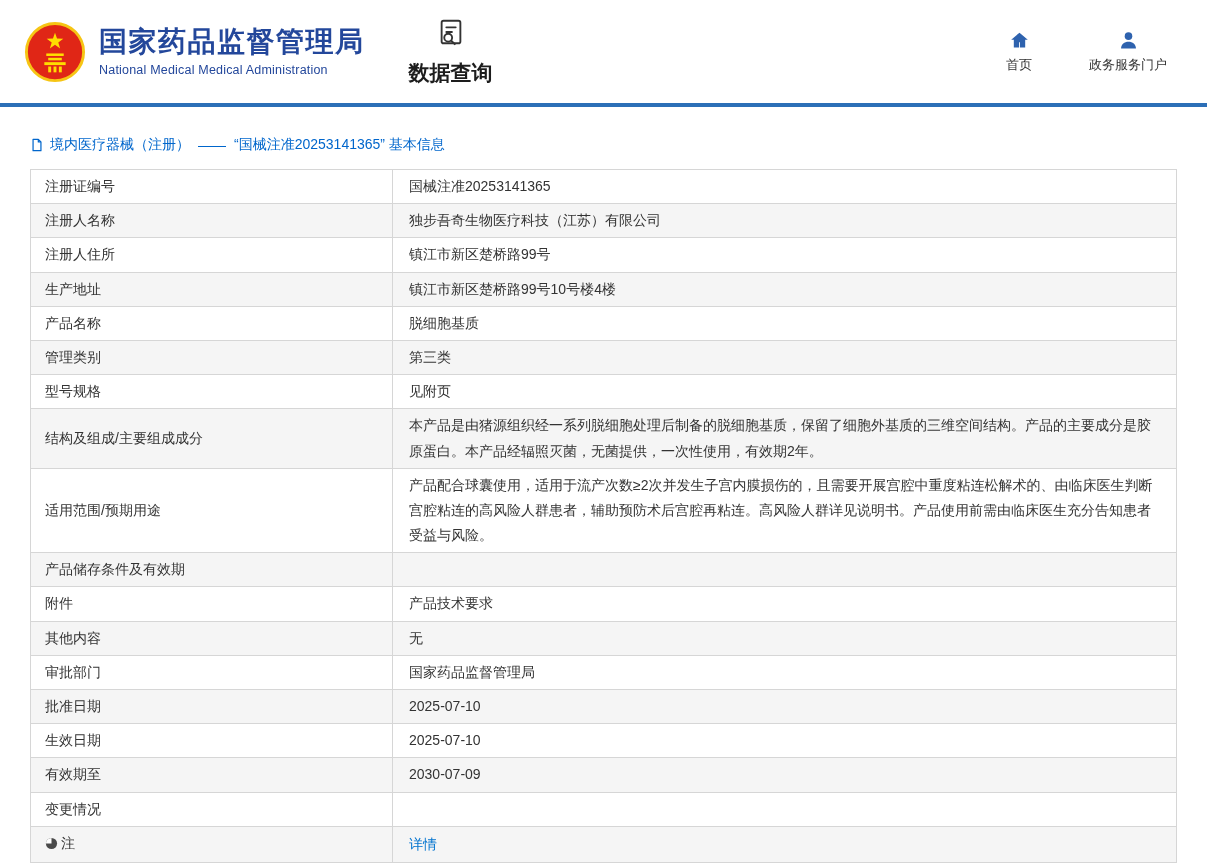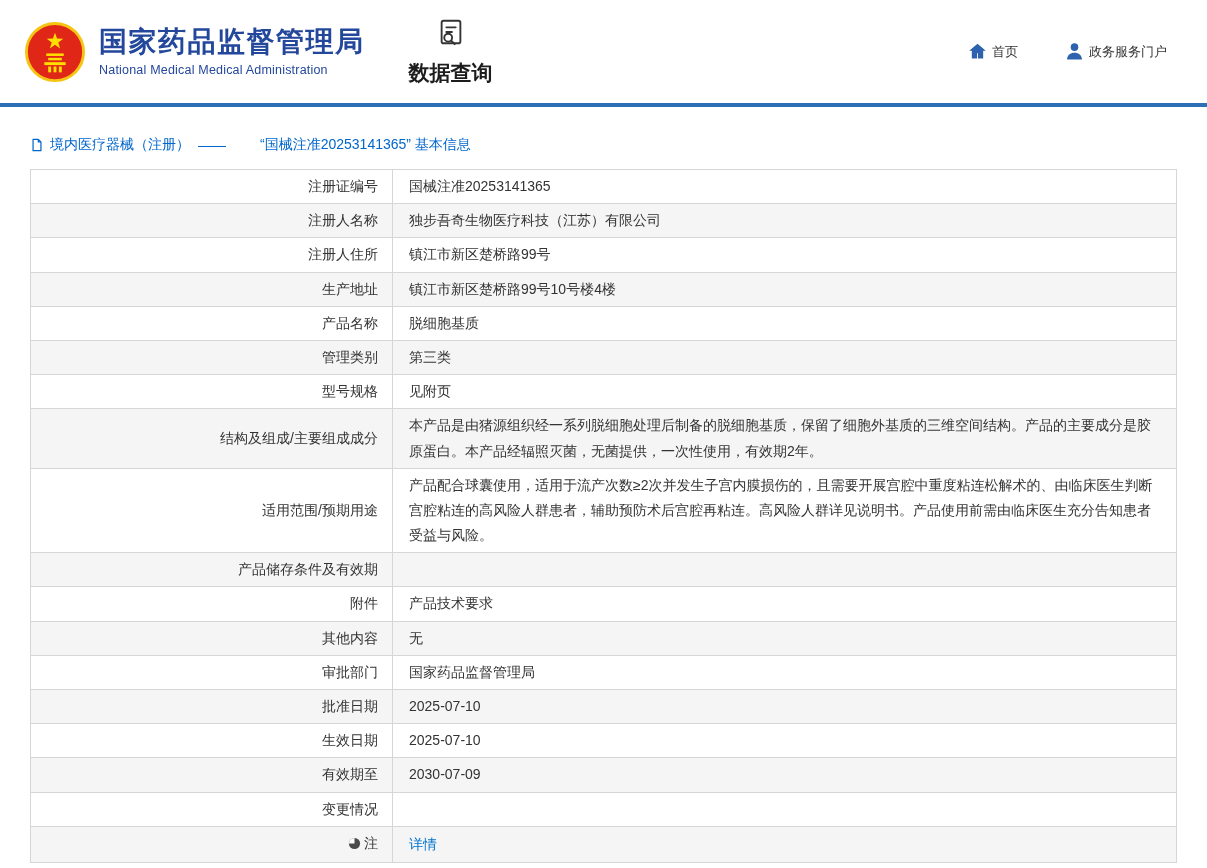--- a/index.html
+++ b/index.html
@@ -40,21 +40,21 @@
     gap: 7px;
     margin-left: 44px;
     font-size: 21px;
     font-weight: 600;
     color: #1d1d1d;
     flex-direction: column;
   }
   .header-nav { margin-left: auto; display: flex; gap: 46px; }
   .nav-item {
     display: flex;
-    flex-direction: row;
+    flex-direction: column;
     align-items: center;
     gap: 4px;
     font-size: 13px;
     color: #333;
     cursor: pointer;
     min-width: 48px;
   }
   .nav-item .nav-icon { height: 22px; display: flex; align-items: center; }
 
   .blue-divider { height: 4px; background: #2c6fb7; }
@@ -65,32 +65,31 @@
   .breadcrumb {
     display: flex;
     align-items: center;
     gap: 6px;
     margin: 29px 0 15px 0;
     font-size: 14px;
     color: #0066cc;
   }
   .breadcrumb .crumb { color: #0066cc; text-decoration: none; cursor: pointer; }
   .breadcrumb .crumb-sep { color: #0066cc; margin: 0 2px; }
-  .breadcrumb .crumb-current { color: #0066cc; margin-left: 26px; }
+  .breadcrumb .crumb-current { color: #0066cc; }
 
   table.info {
     width: 100%;
     border-collapse: collapse;
     font-size: 14px;
     color: #333;
   }
   .info td { border: 1px solid #d6d6d6; vertical-align: middle; }
   .info td.label {
     width: 362px;
-    text-align: right;
     padding: 4px 14px;
     line-height: 1.8;
     white-space: nowrap;
   }
   .info td.value { padding: 4px 16px; line-height: 1.8; }
   .info tbody tr:nth-child(even) { background: #f5f5f5; }
   a.details-link { color: #0073cf; text-decoration: none; cursor: pointer; }
   .note-icon { display: inline-block; vertical-align: -2px; margin-right: 3px; }
 </style>
 </head>

